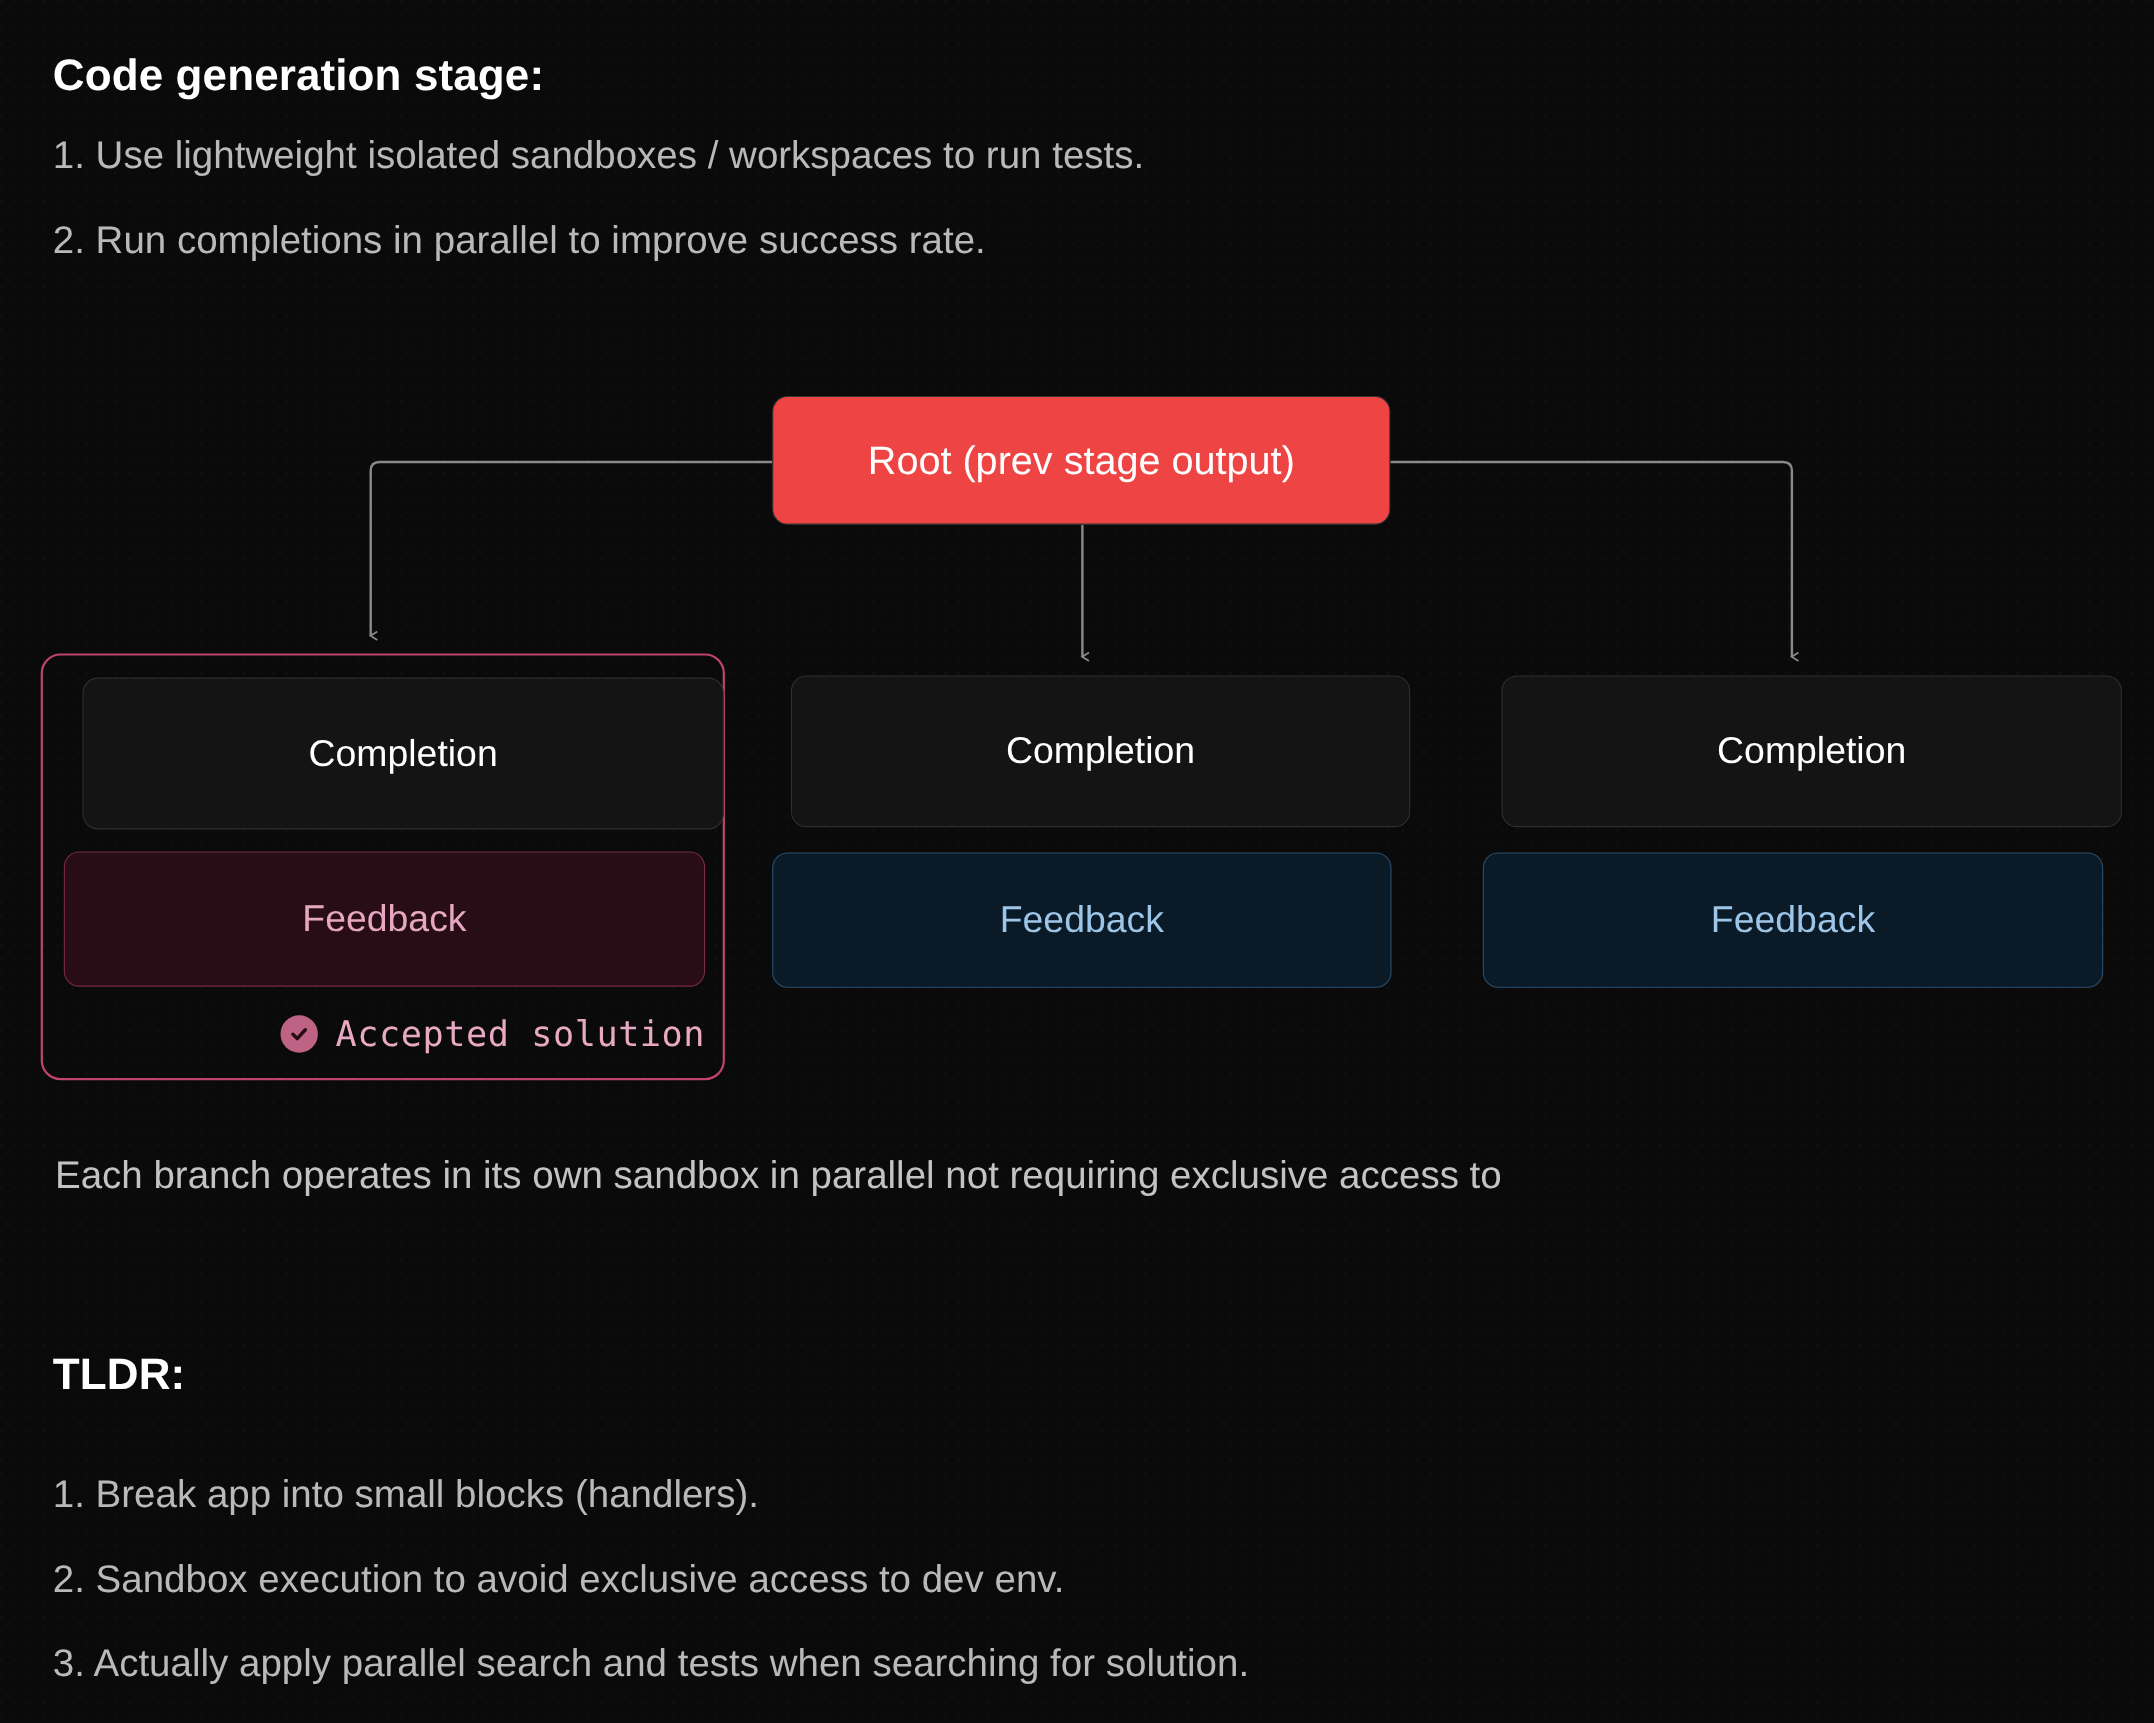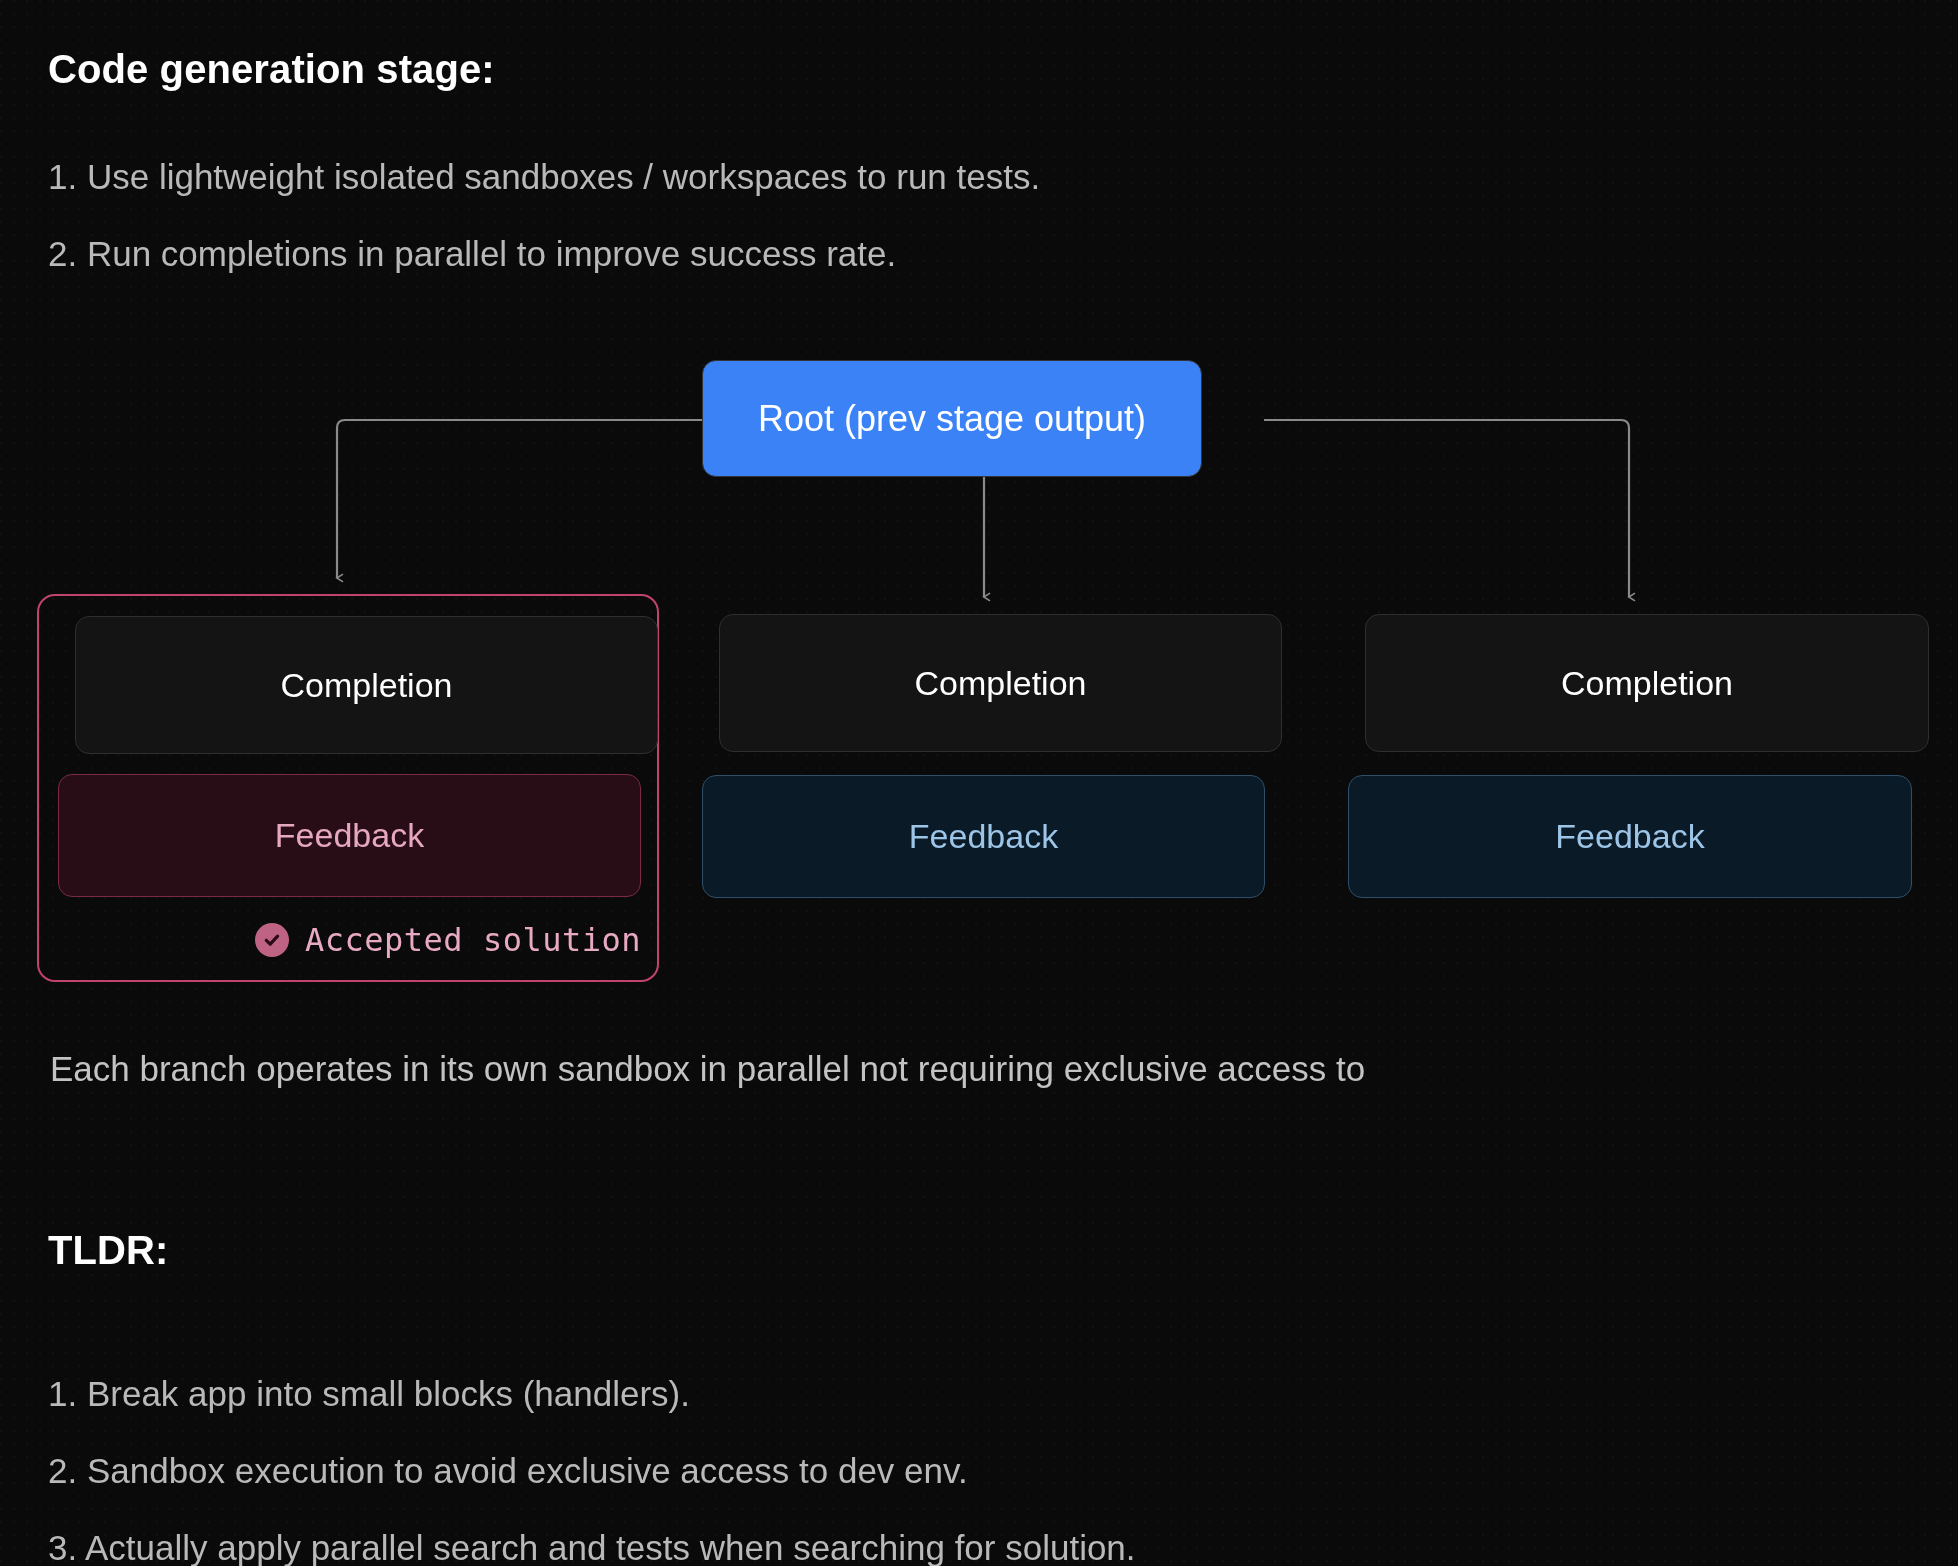--- a/index.html
+++ b/index.html
@@ -32,21 +32,20 @@
     font-weight: 600;
     letter-spacing: 0.1px;
     white-space: nowrap;
   }
   .para {
     position: absolute;
     color: #b9b9b9;
     font-size: 35px;
     font-weight: 400;
     white-space: nowrap;
-    margin-top: 35px;
   }
   .para2 {
     position: absolute;
     color: #c3c3c3;
     font-size: 35px;
     font-weight: 400;
     line-height: 55px;
     white-space: nowrap;
   }
 
@@ -83,23 +82,23 @@
     box-sizing: border-box;
     display: flex;
     align-items: center;
     justify-content: center;
     border-radius: 14px;
   }
 
   .node-root {
     left: 702px;
     top: 360px;
-    width: 500px;
+    width: 562px;
     height: 117px;
-    background: #3b82f6;
+    background: #ef4444;
     border: 1px solid #333333;
     color: #ffffff;
     font-size: 36px;
   }
 
   .node-completion {
     background: #141414;
     border: 1px solid #2f2f2f;
     color: #ffffff;
     font-size: 34px;

